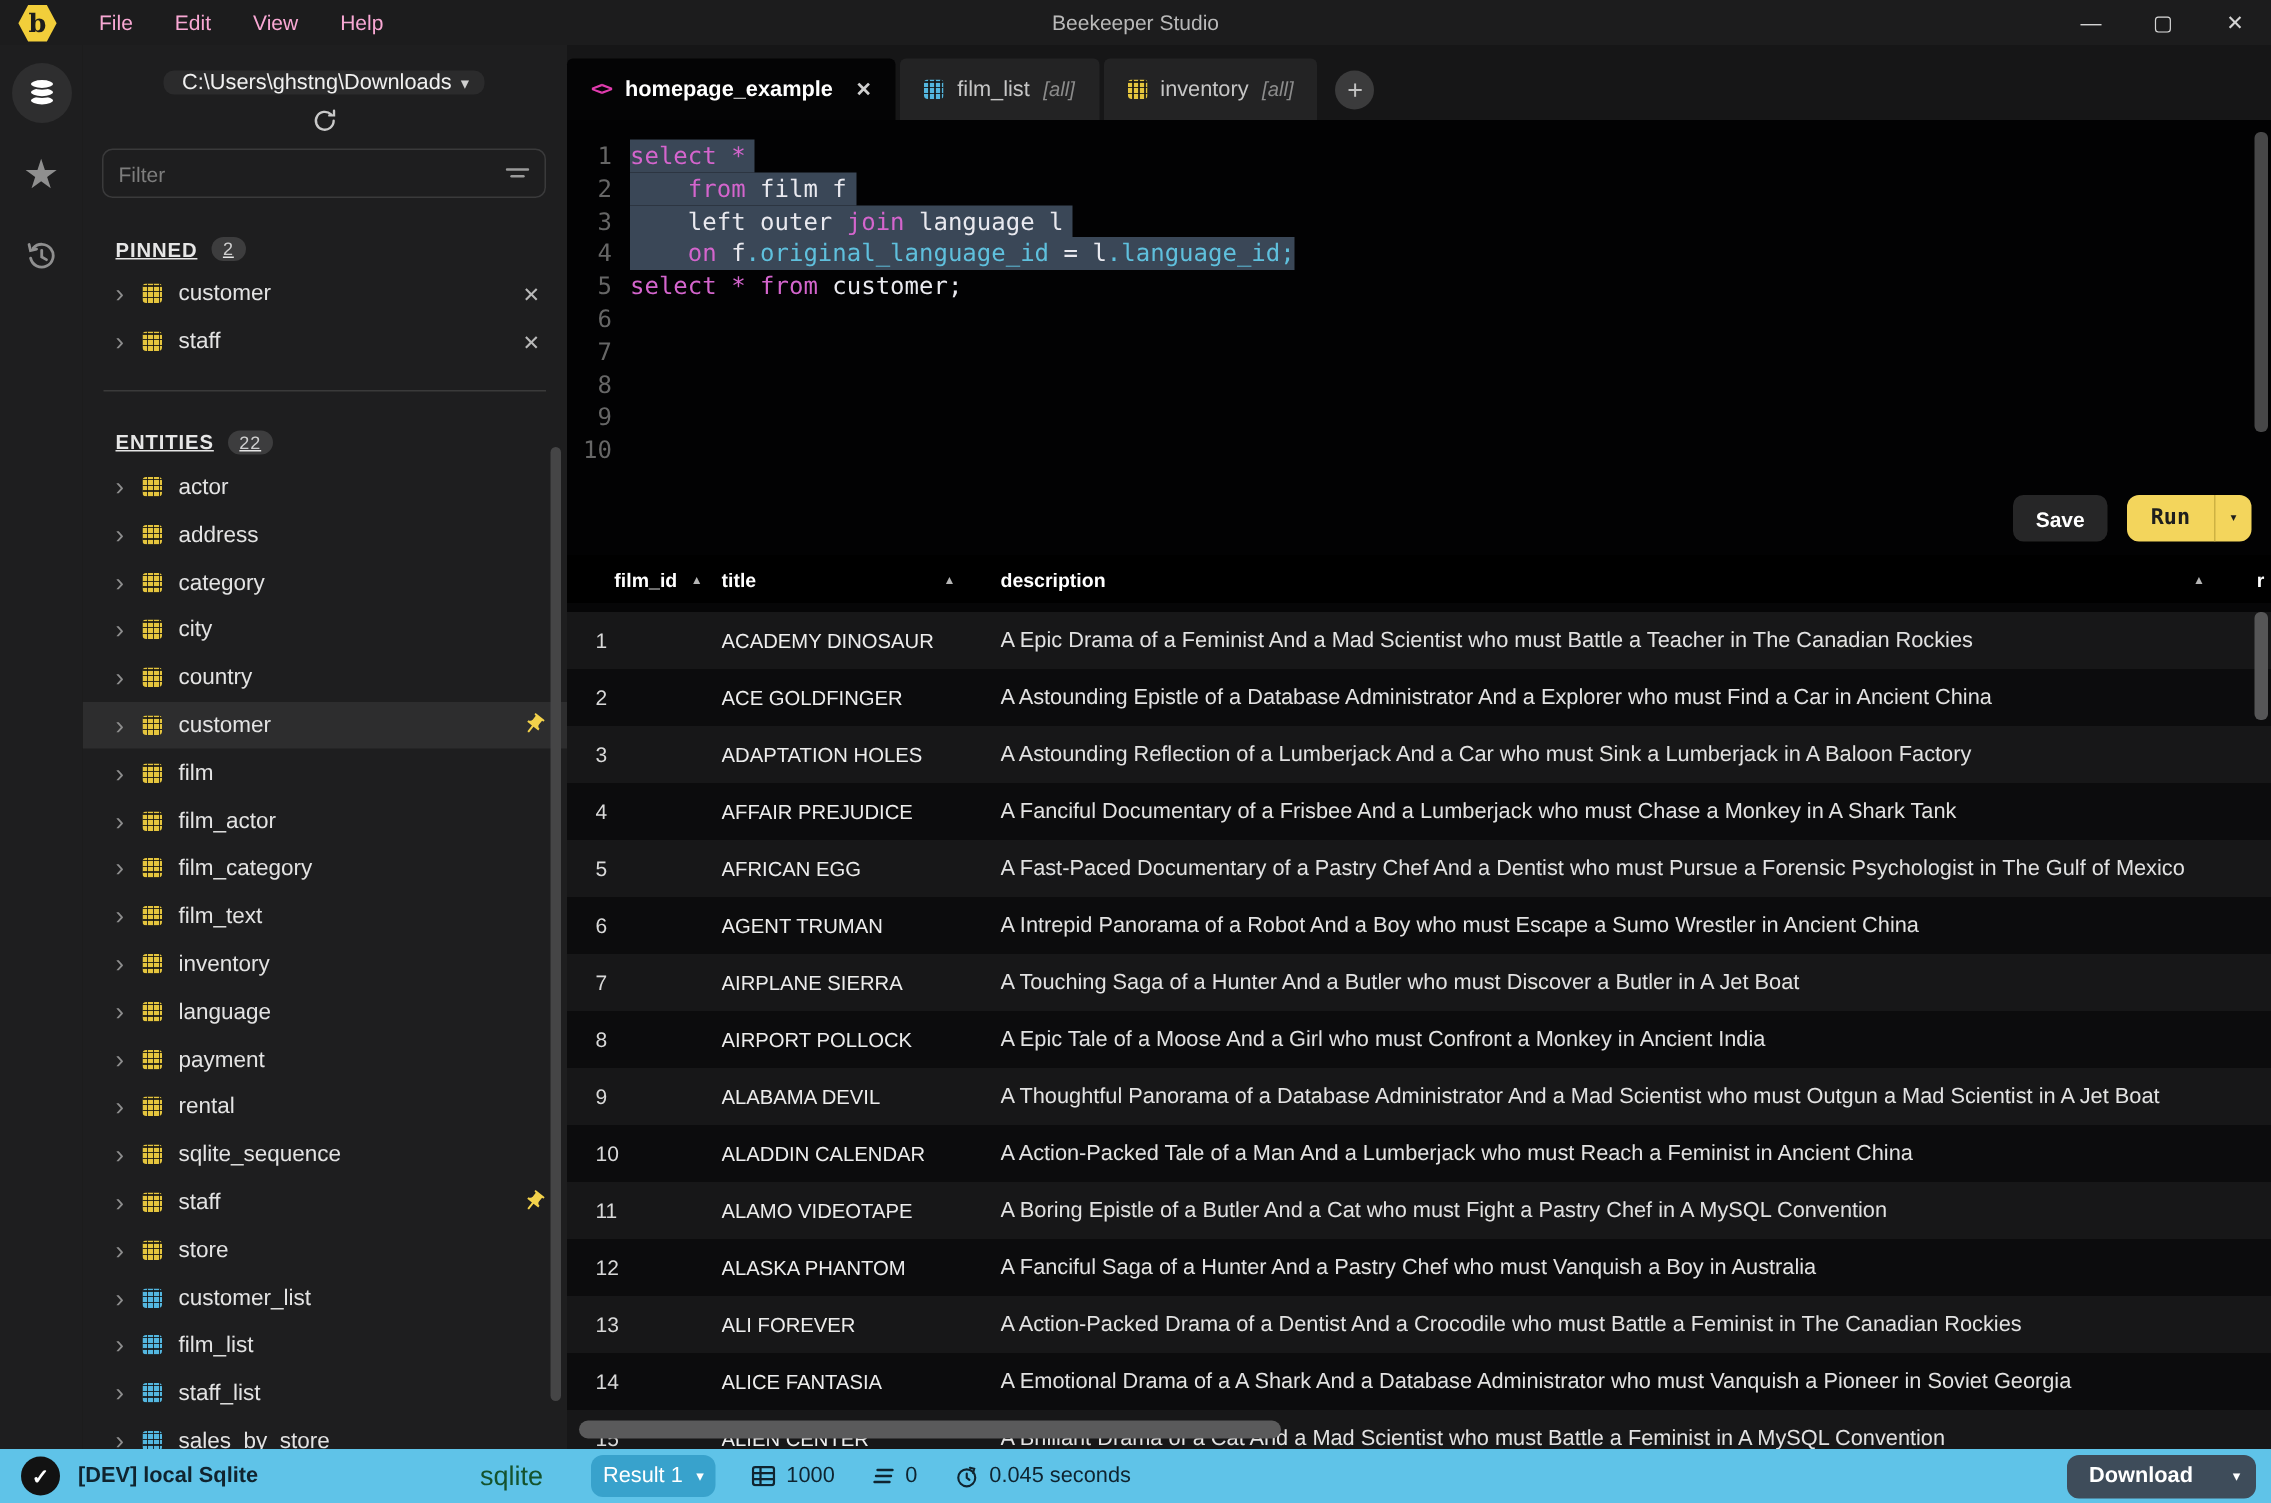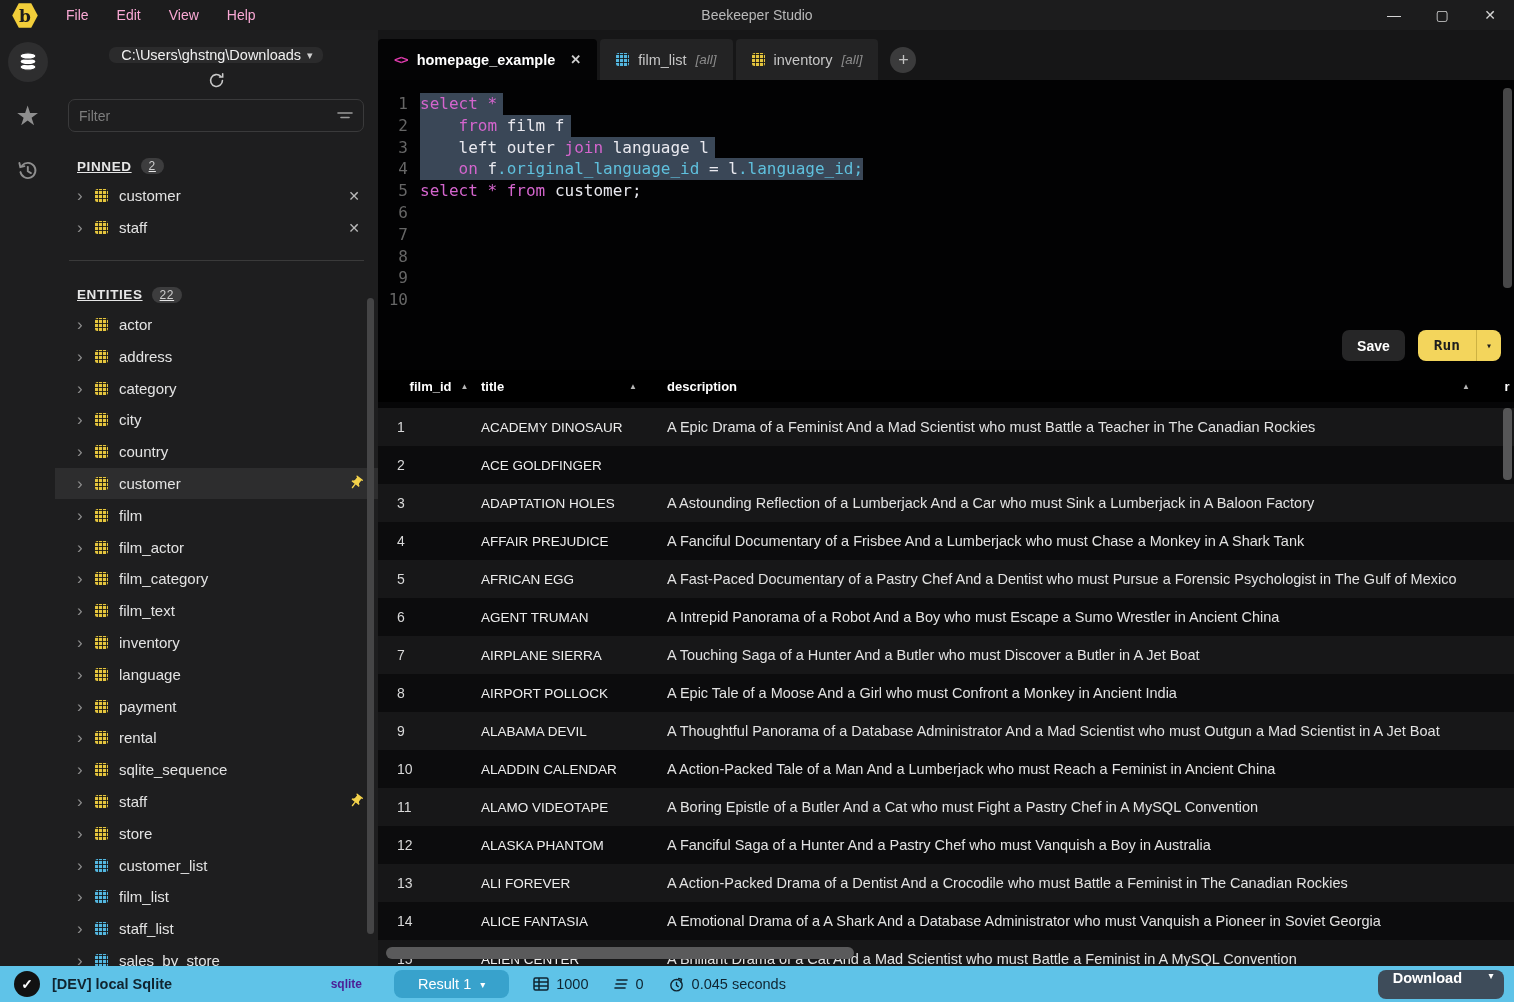--- a/index.html
+++ b/index.html
@@ -106,26 +106,26 @@
   .rs-vscroll { position:absolute; right:2px; top:38px; width:9px; height:72px; background:#565657; border-radius:4px; }
   .rs-hscroll { position:absolute; left:8px; bottom:7px; width:468px; height:12px; background:#5a5a5b; border-radius:6px; }
 
   
   .statusbar { position:absolute; left:0; right:0; bottom:0; height:36px; background:#5fc3e8;
     display:flex; align-items:center; color:#0f2430; font-size:14.5px; z-index:40; }
   .sb-left { width:378px; flex:0 0 378px; display:flex; align-items:center; padding:0 16px 0 14px; }
   .check-circle { width:26px; height:26px; border-radius:50%; background:#121212; color:#fff;
     display:flex; align-items:center; justify-content:center; font-size:14px; font-weight:bold; margin-right:12px; }
   .conn-label { font-weight:bold; font-size:14.5px; color:#10242f; }
-  .dialect { margin-left:auto; color:#4c1d95; font-size:12px;font-weight:bold; }
+  .dialect { margin-left:auto; color:#14532d; font-size:18px; }
   .result-btn { background:#38a2cc; color:#fff; border:none; border-radius:8px; height:28px;
-    margin-left:16px; padding:0 24px; font-size:14.5px; display:flex; align-items:center; gap:9px; }
+    margin-left:16px; padding:0 8px; font-size:14.5px; display:flex; align-items:center; gap:9px; }
   .result-btn .caret { font-size:10px; }
   .sb-item { display:flex; align-items:center; gap:7px; margin-left:24px; }
-  .dl-btn { margin-left:auto; margin-right:10px; display:flex; align-items:flex-start; height:29px;
+  .dl-btn { margin-left:auto; margin-right:10px; display:flex; align-items:center; height:29px;
     background:#3e4c5a; border-radius:8px; overflow:hidden; color:#fff; }
   .dl-main { display:flex; align-items:center; padding:0 15px; font-weight:bold; font-size:14.5px; }
   .dl-sep { width:1px; background:#2e3a45; }
   .dl-caret { width:26px; display:flex; align-items:center; justify-content:center; font-size:10px; }
   svg { display:block; }
 </style>
 </head>
 <body>
 
 <div class="app">
@@ -407,20 +407,21 @@
       <div class="tbody" id="tbody">
           <div class="tr">
             <div class="td-id">1</div>
             <div class="td-title">ACADEMY DINOSAUR</div>
             <div class="td-desc">A Epic Drama of a Feminist And a Mad Scientist who must Battle a Teacher in The Canadian Rockies</div>
             <div></div>
           </div>
           <div class="tr">
             <div class="td-id">2</div>
             <div class="td-title">ACE GOLDFINGER</div>
+            <div class="td-desc">A Astounding Epistle of a Database Administrator And a Explorer who must Find a Car in Ancient China</div>
             <div></div>
           </div>
           <div class="tr">
             <div class="td-id">3</div>
             <div class="td-title">ADAPTATION HOLES</div>
             <div class="td-desc">A Astounding Reflection of a Lumberjack And a Car who must Sink a Lumberjack in A Baloon Factory</div>
             <div></div>
           </div>
           <div class="tr">
             <div class="td-id">4</div>

